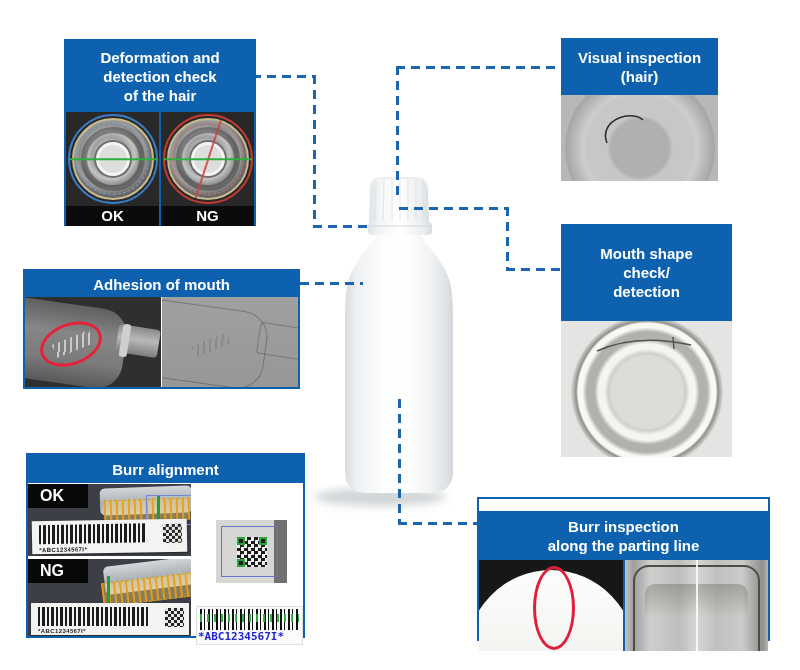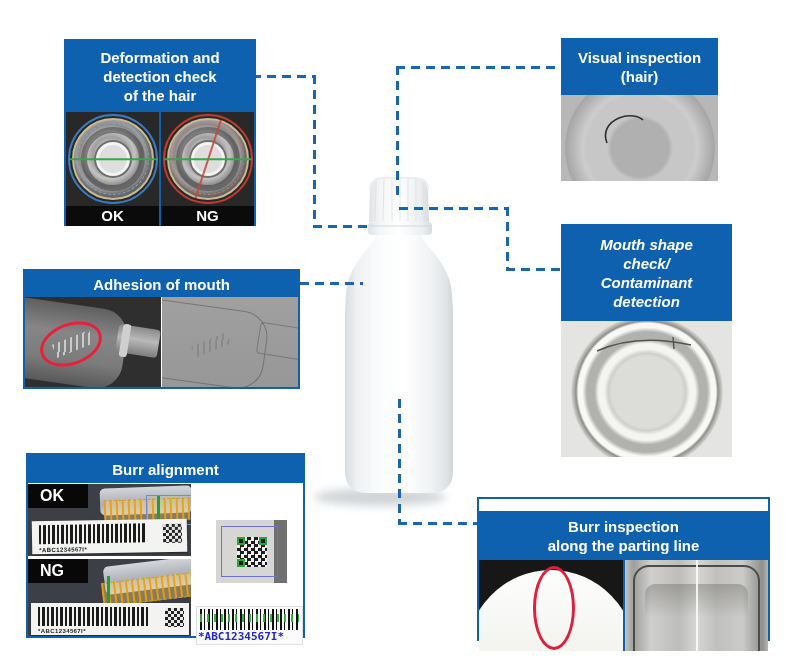--- a/index.html
+++ b/index.html
@@ -244,24 +244,23 @@
       </div>
       <div class="adh-right">
         <div class="adh-outline"></div>
         <div class="adh-outline2"></div>
         <div class="adh-streak2"></div>
       </div>
     </div>
   </div>
 
   <div class="co" style="left:561px;top:224px;width:171px;height:233px;">
-    <div class="c-head" style="height:97px;font-style:italic;">
+    <div class="c-head" style="height:97px;">
       <span>Mouth shape</span>
       <span>check/</span>
-      <span>Contaminant</span>
       <span>detection</span>
     </div>
     <div class="mou-img">
       <div class="mou-rings"></div>
       <svg style="position:absolute;left:26px;top:8px;" width="120" height="30" viewBox="0 0 120 30">
         <path d="M10 22 Q50 4 104 16" stroke="#55534f" stroke-width="1.6" fill="none"></path>
         <line x1="86" y1="8" x2="87" y2="20" stroke="#55534f" stroke-width="1.4"></line>
       </svg>
     </div>
   </div>

